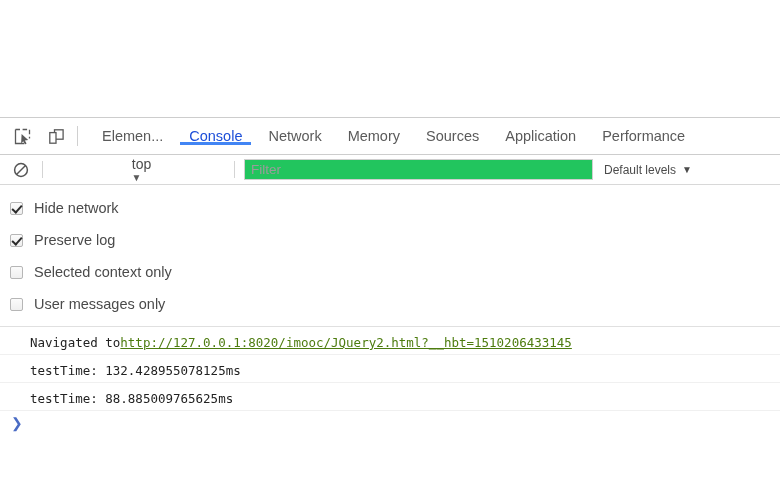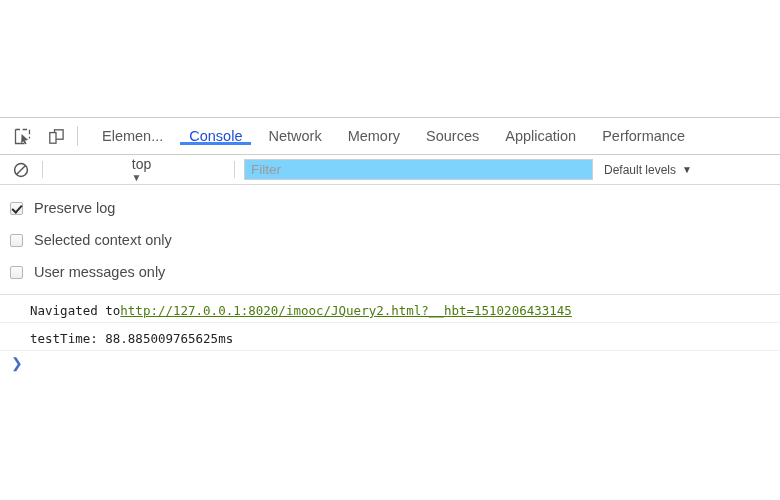--- a/index.html
+++ b/index.html
@@ -125,21 +125,21 @@
   }
   .caret {
     font-size: 10px;
     color: #5a5a5a;
     margin-right: 4px;
   }
   .filter-input {
     width: 349px;
     height: 21px;
     border: 1px solid #cfcfcf;
-    background: #7dd3fc;
+    background: #22c55e;
     font-family: "Liberation Sans", sans-serif;
     font-size: 13.5px;
     color: #333;
     padding: 0 6px;
     box-sizing: border-box;
     outline: none;
     margin-left: 1px;
   }
   .filter-input::placeholder { color: #9b9b9b; opacity: 1; }
   .levels-select {
@@ -303,38 +303,45 @@
     <input class="filter-input" type="text" value="" placeholder="Filter" style="">
     <div class="levels-select">
       <span class="levels-label">Default levels</span>
       <span class="levels-caret">▼</span>
     </div>
   </div>
 
   <div class="settings">
     <div class="setting-row">
       <span class="cbox checked"></span>
+      <span class="setting-label">Hide network</span>
+    </div>
+    <div class="setting-row">
+      <span class="cbox checked"></span>
       <span class="setting-label">Preserve log</span>
     </div>
     <div class="setting-row">
       <span class="cbox"></span>
       <span class="setting-label">Selected context only</span>
     </div>
     <div class="setting-row">
       <span class="cbox"></span>
       <span class="setting-label">User messages only</span>
     </div>
   </div>
 
   <div class="console-body">
     <div class="msg">
       <span>Navigated to </span>
         <a href="#">http://127.0.0.1:8020/imooc/JQuery2.html?__hbt=1510206433145</a>
     </div>
     <div class="msg">
+      <span>testTime: 132.428955078125ms</span>
+    </div>
+    <div class="msg">
       <span>testTime: 88.885009765625ms</span>
     </div>
     <div class="prompt-row">
       <span class="prompt-arrow">❯</span>
       <span class="prompt-input"></span>
     </div>
     <div class="filler"></div>
   </div>
 
 </div>

